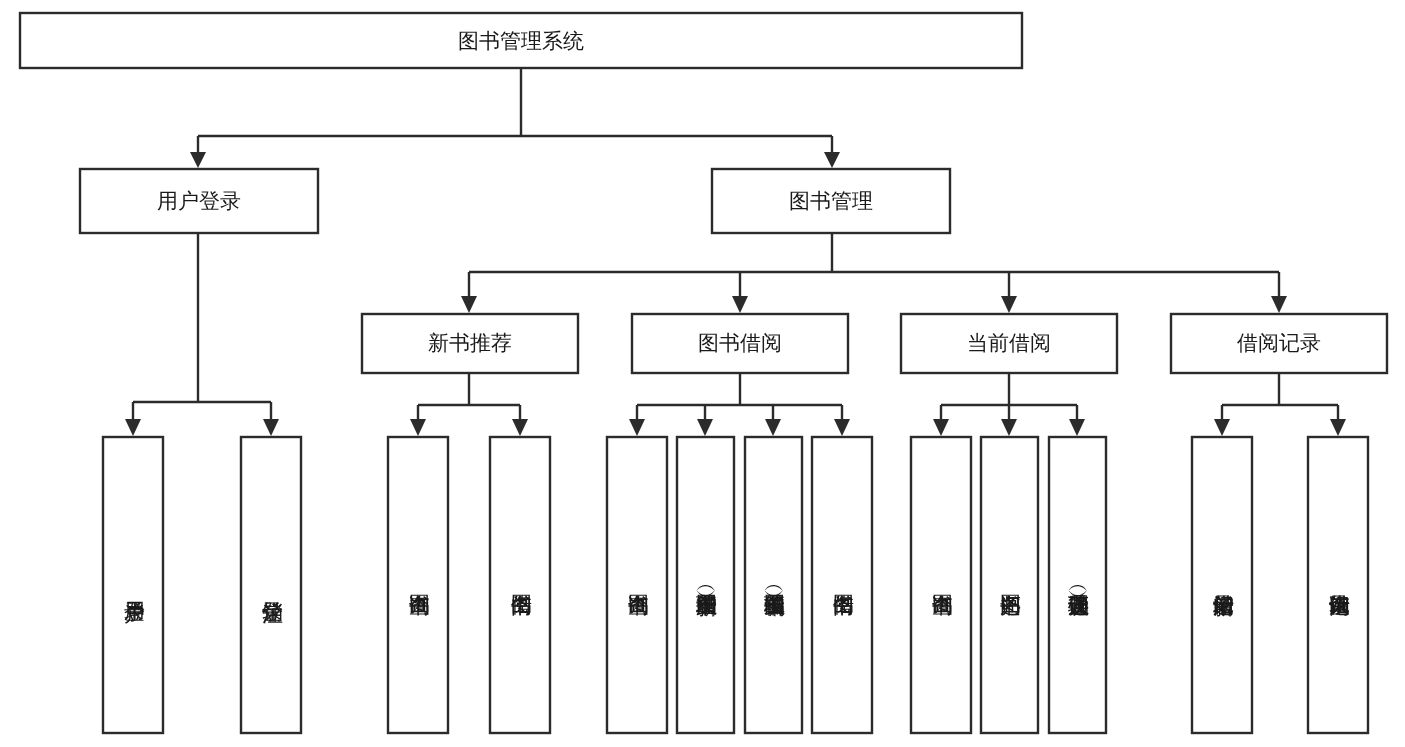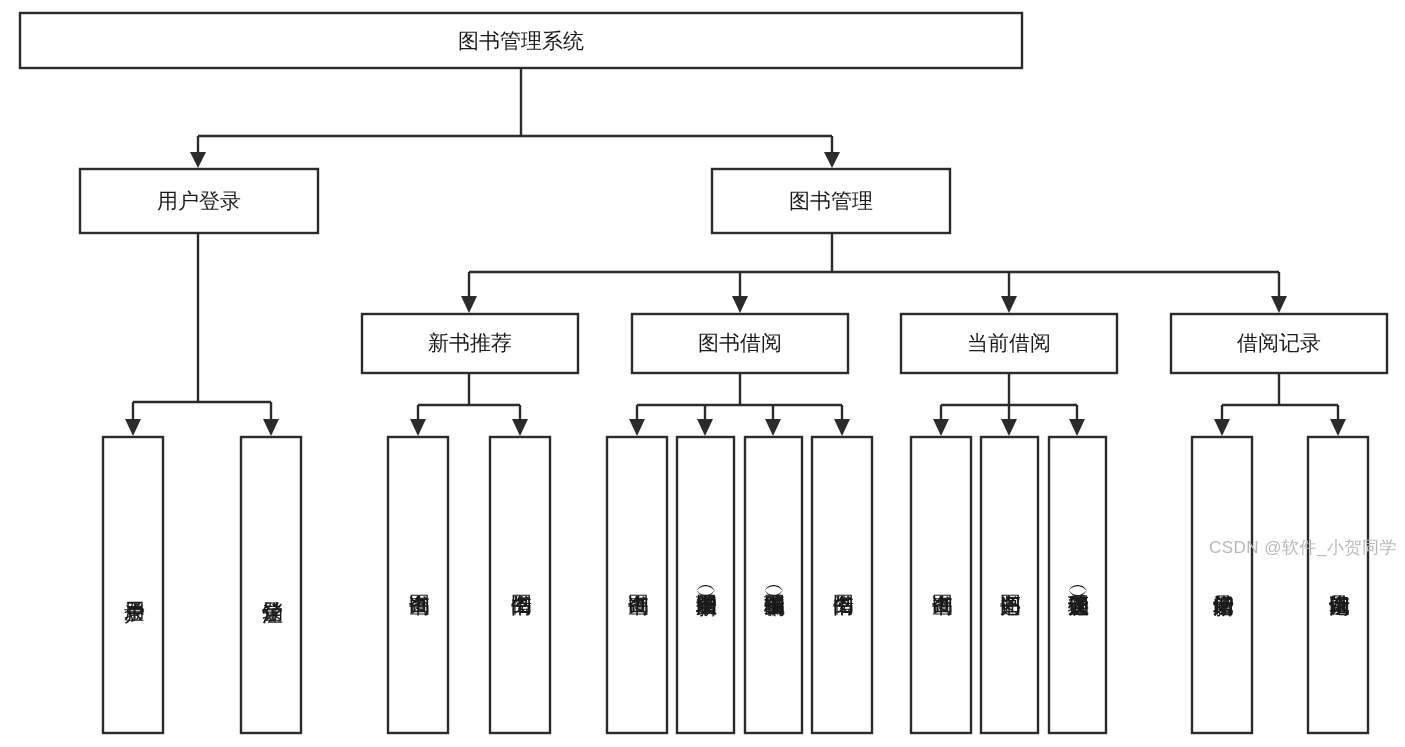--- a/index.html
+++ b/index.html
@@ -243,14 +243,13 @@
       <text class="node-label-v" x="1222" y="578">新增借阅记录</text>
     </g>
 
     <g>
       <rect class="node-box" x="1308" y="437" width="60" height="296"></rect>
       <text class="node-label-v" x="1338" y="578">查询借阅记录</text>
     </g>
 
   </svg>
 
-  <div class="watermark">CSDN @软件_小贺同学</div>
 </div>
 
 </body></html>

